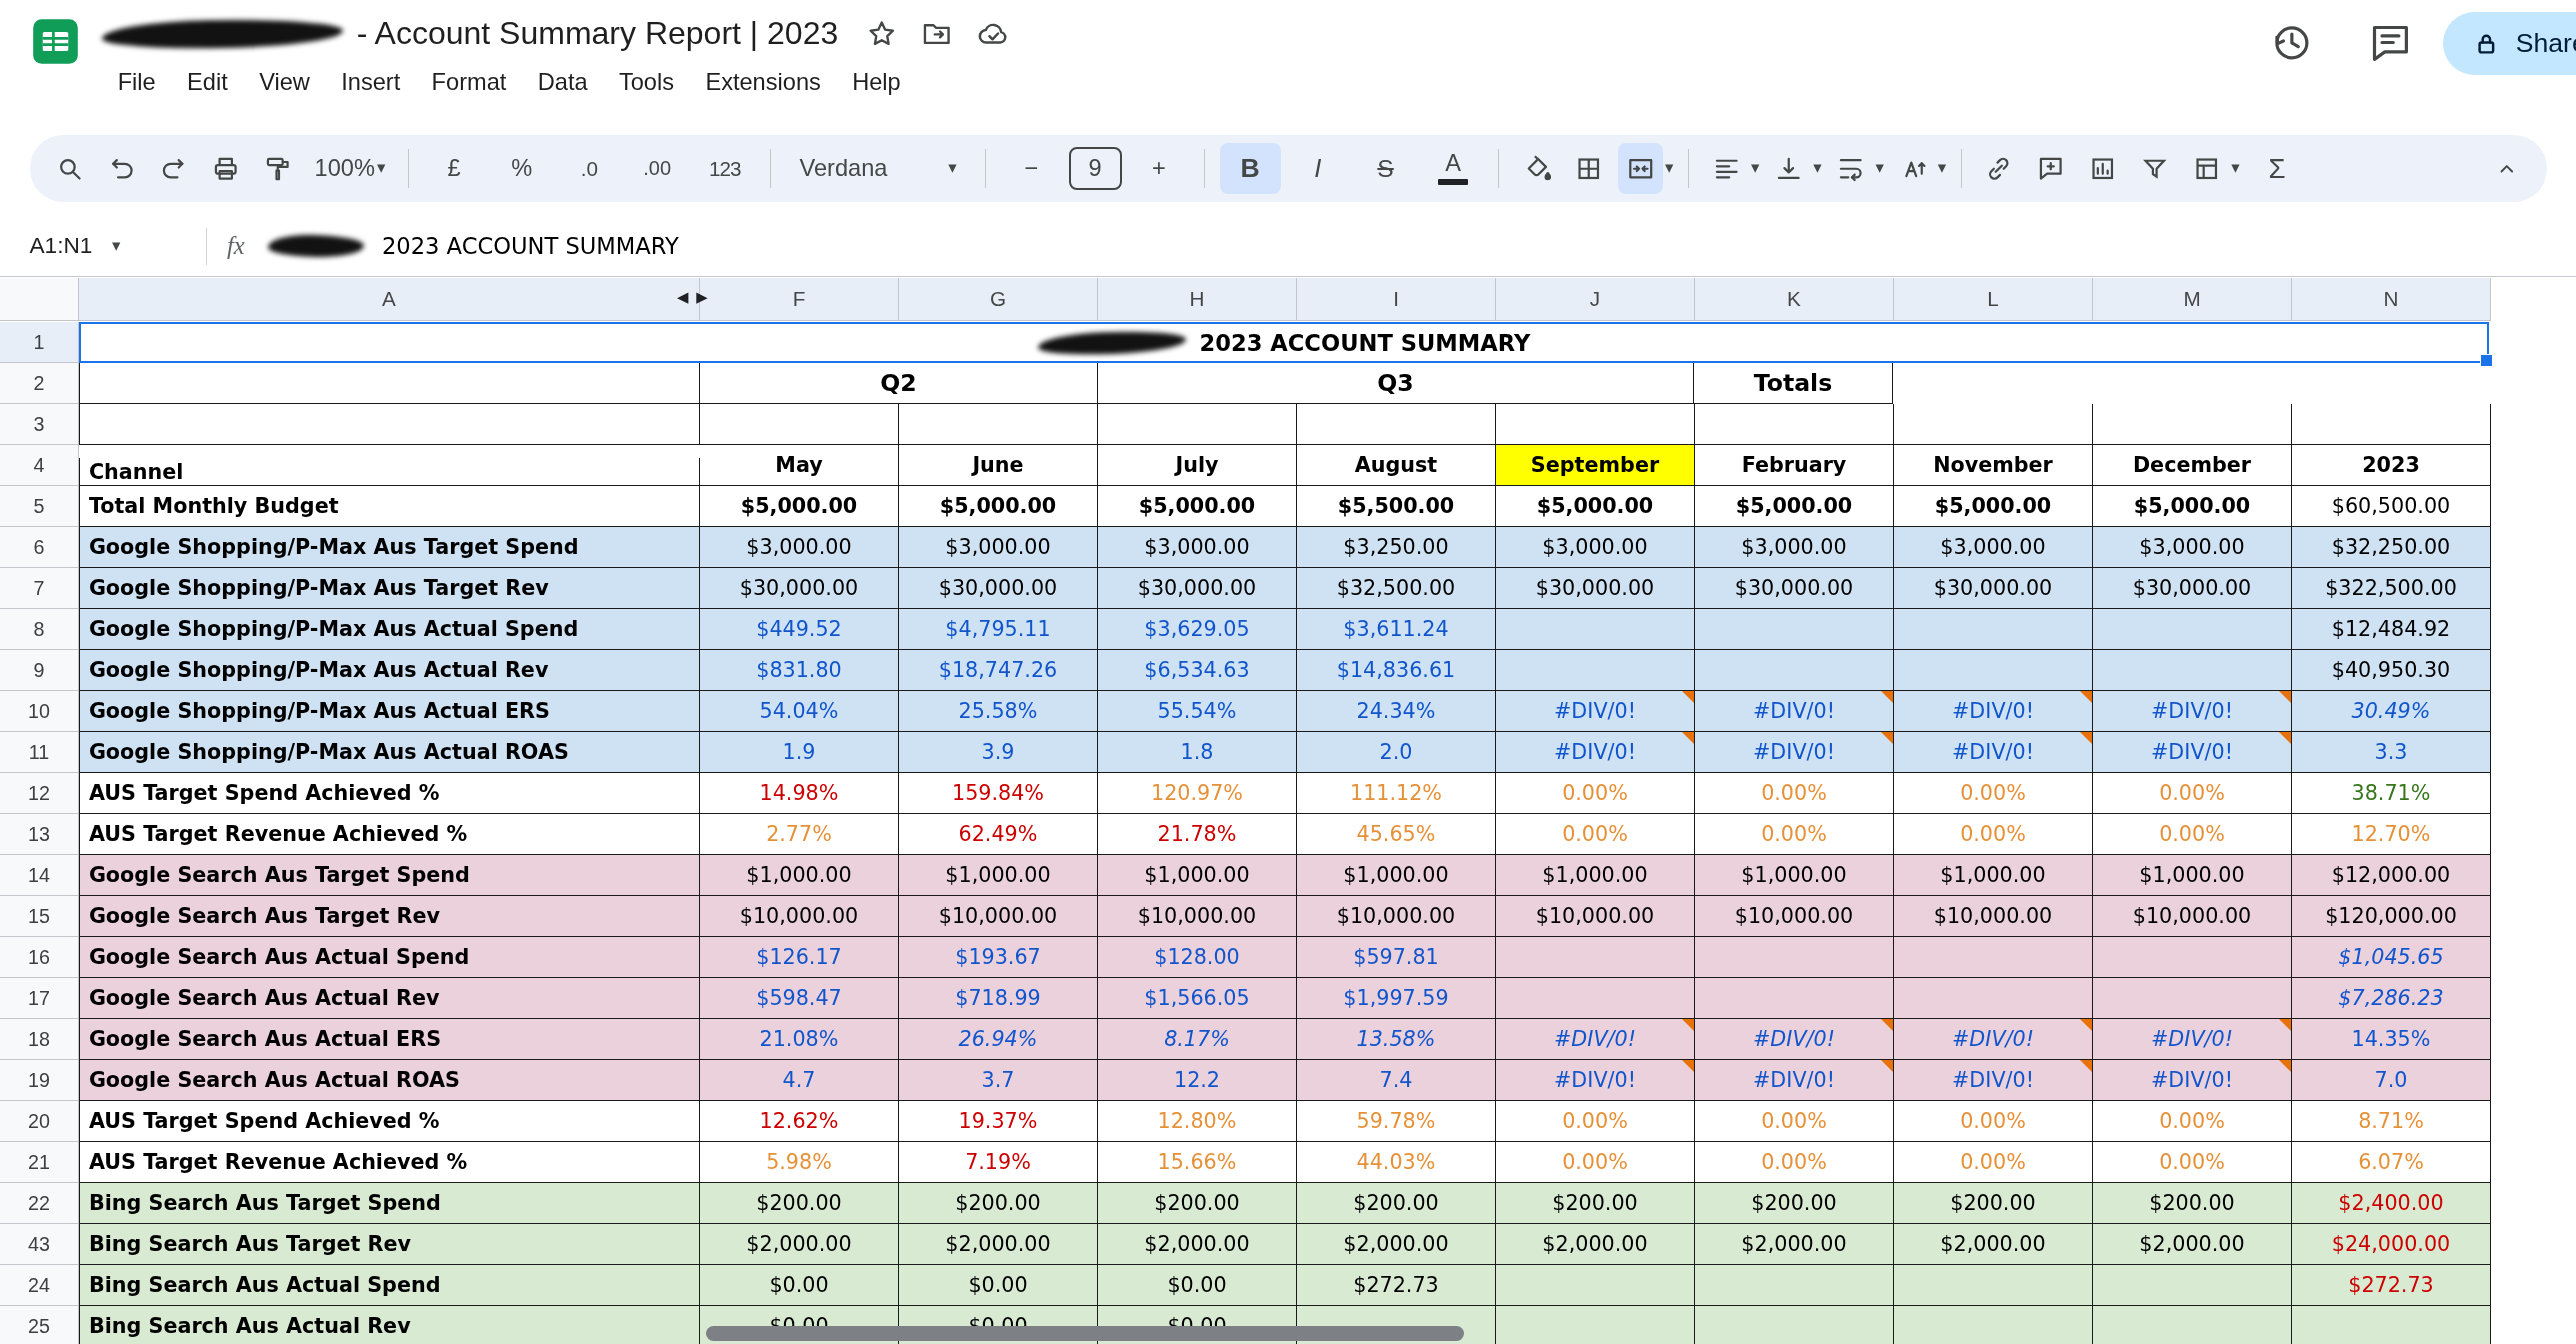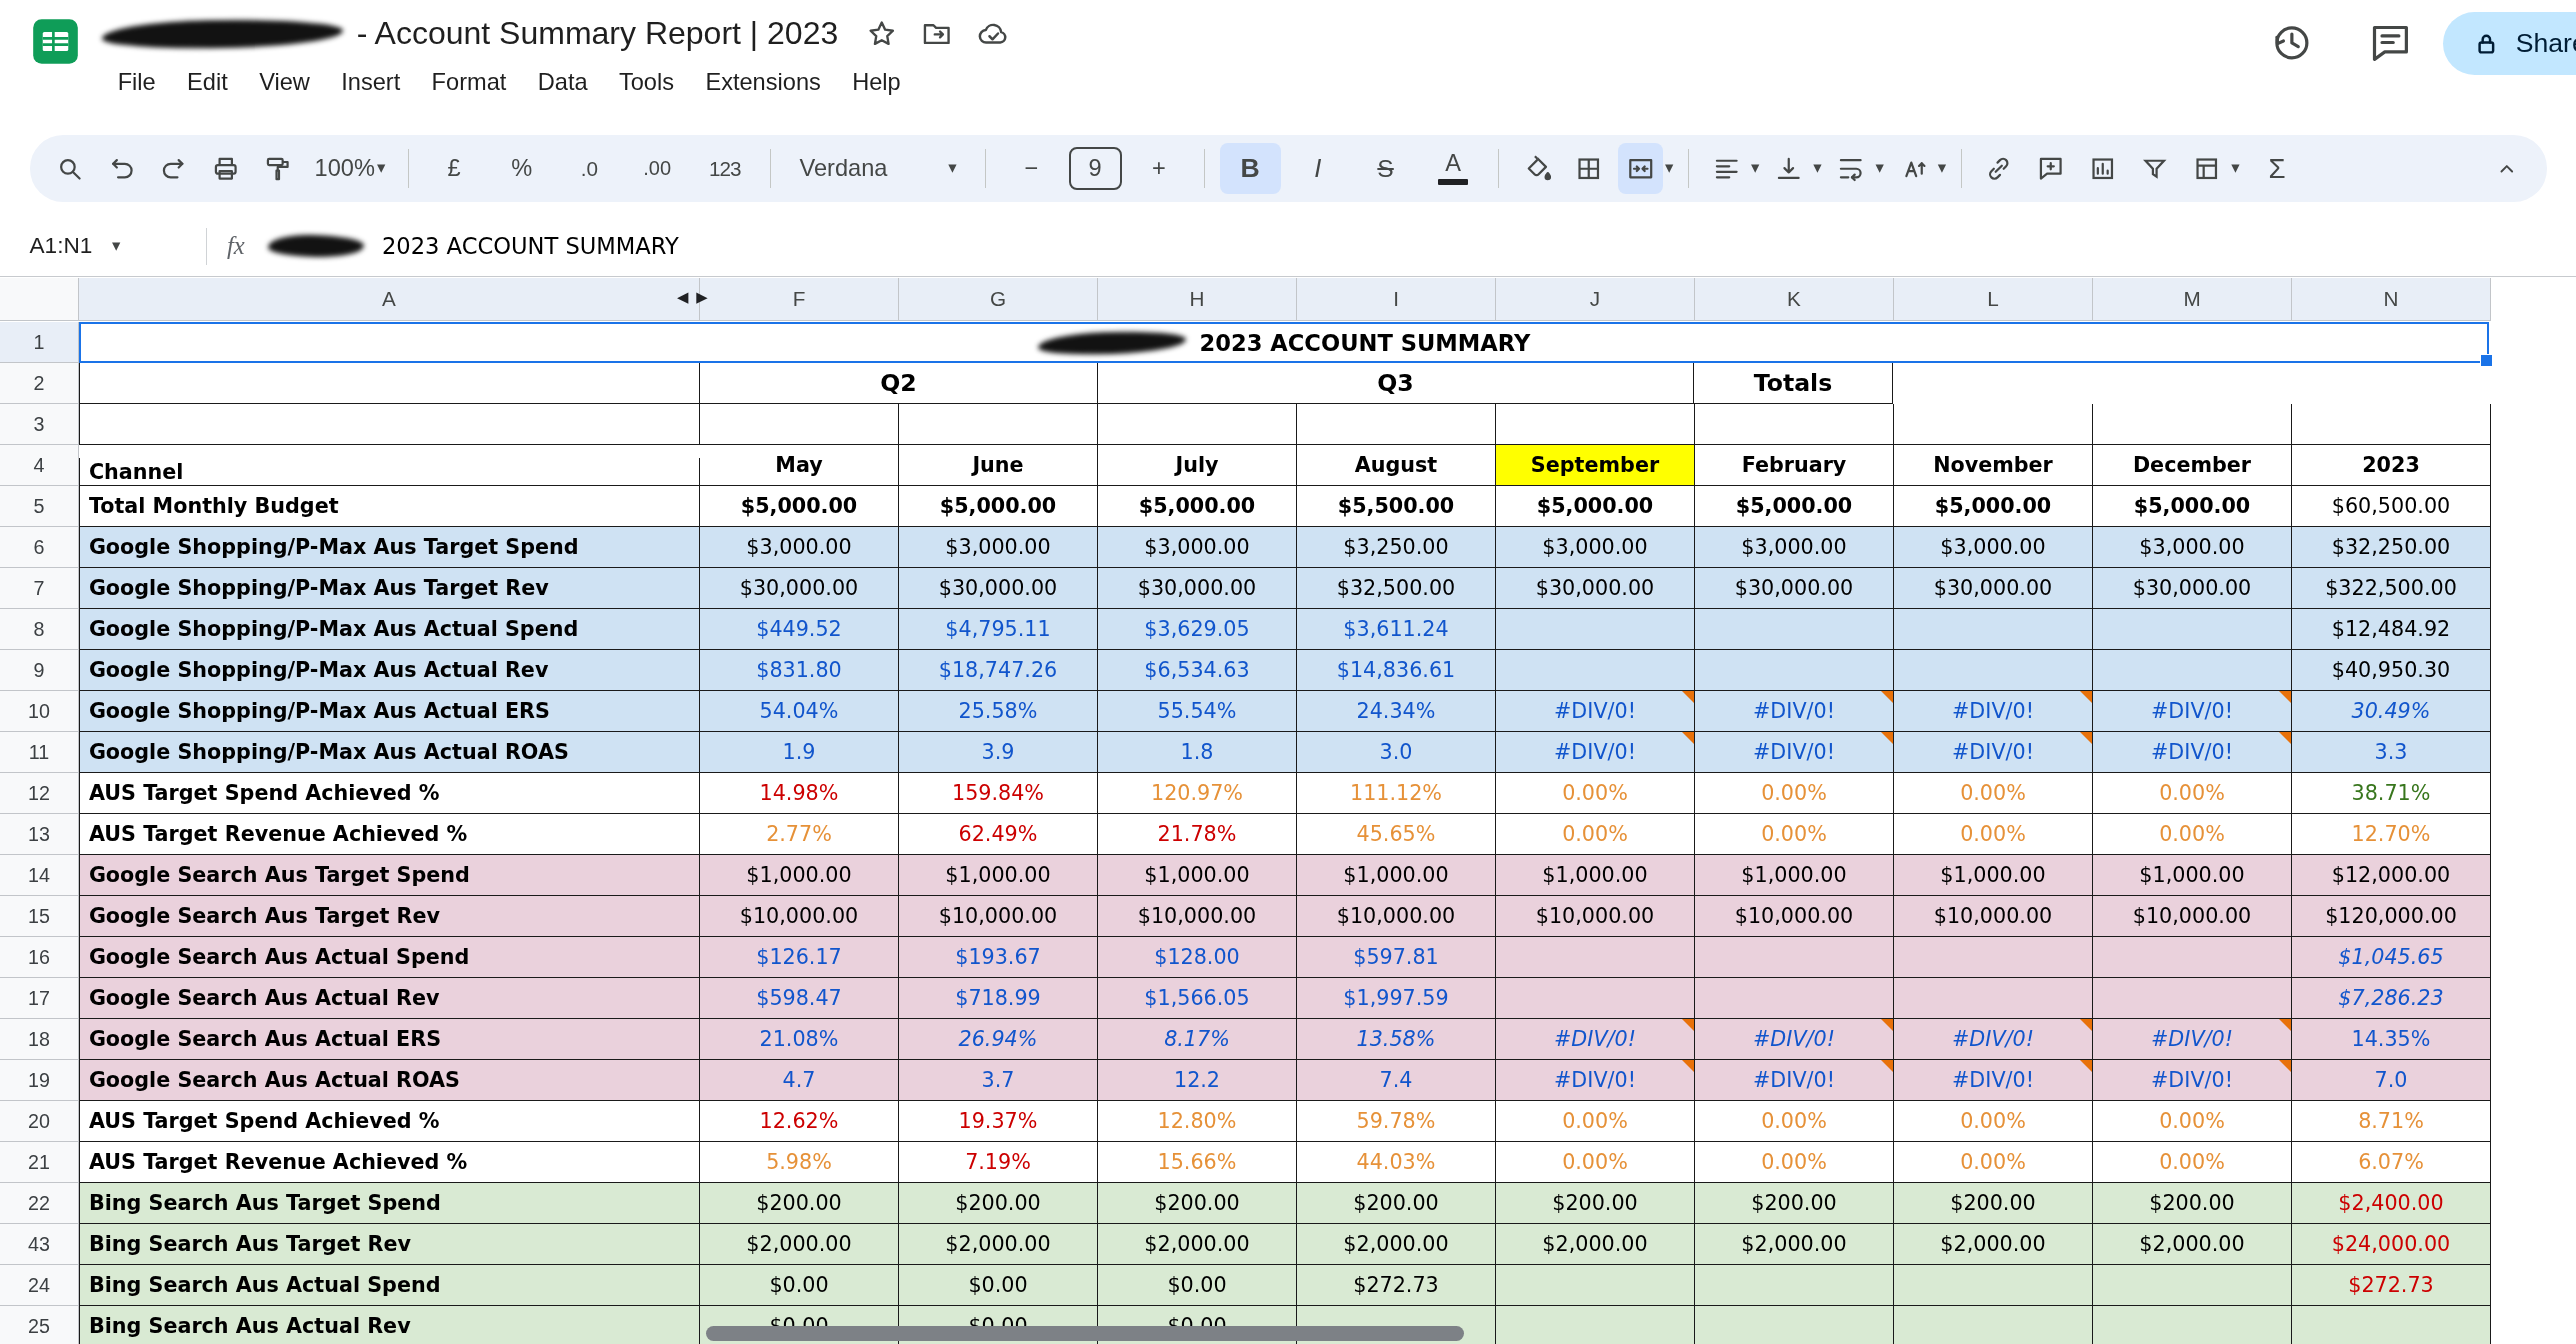--- a/index.html
+++ b/index.html
@@ -631,21 +631,21 @@
         <div class="cell blue" style="width: 199px;">
           <span>1.9</span>
         </div>
         <div class="cell blue" style="width: 199px;">
           <span>3.9</span>
         </div>
         <div class="cell blue" style="width: 199px;">
           <span>1.8</span>
         </div>
         <div class="cell blue" style="width: 199px;">
-          <span>3.0</span>
+          <span>2.0</span>
         </div>
         <div class="cell blue err" style="width: 199px;">
           <span>#DIV/0!</span>
         </div>
         <div class="cell blue err" style="width: 199px;">
           <span>#DIV/0!</span>
         </div>
         <div class="cell blue err" style="width: 199px;">
           <span>#DIV/0!</span>
         </div>

